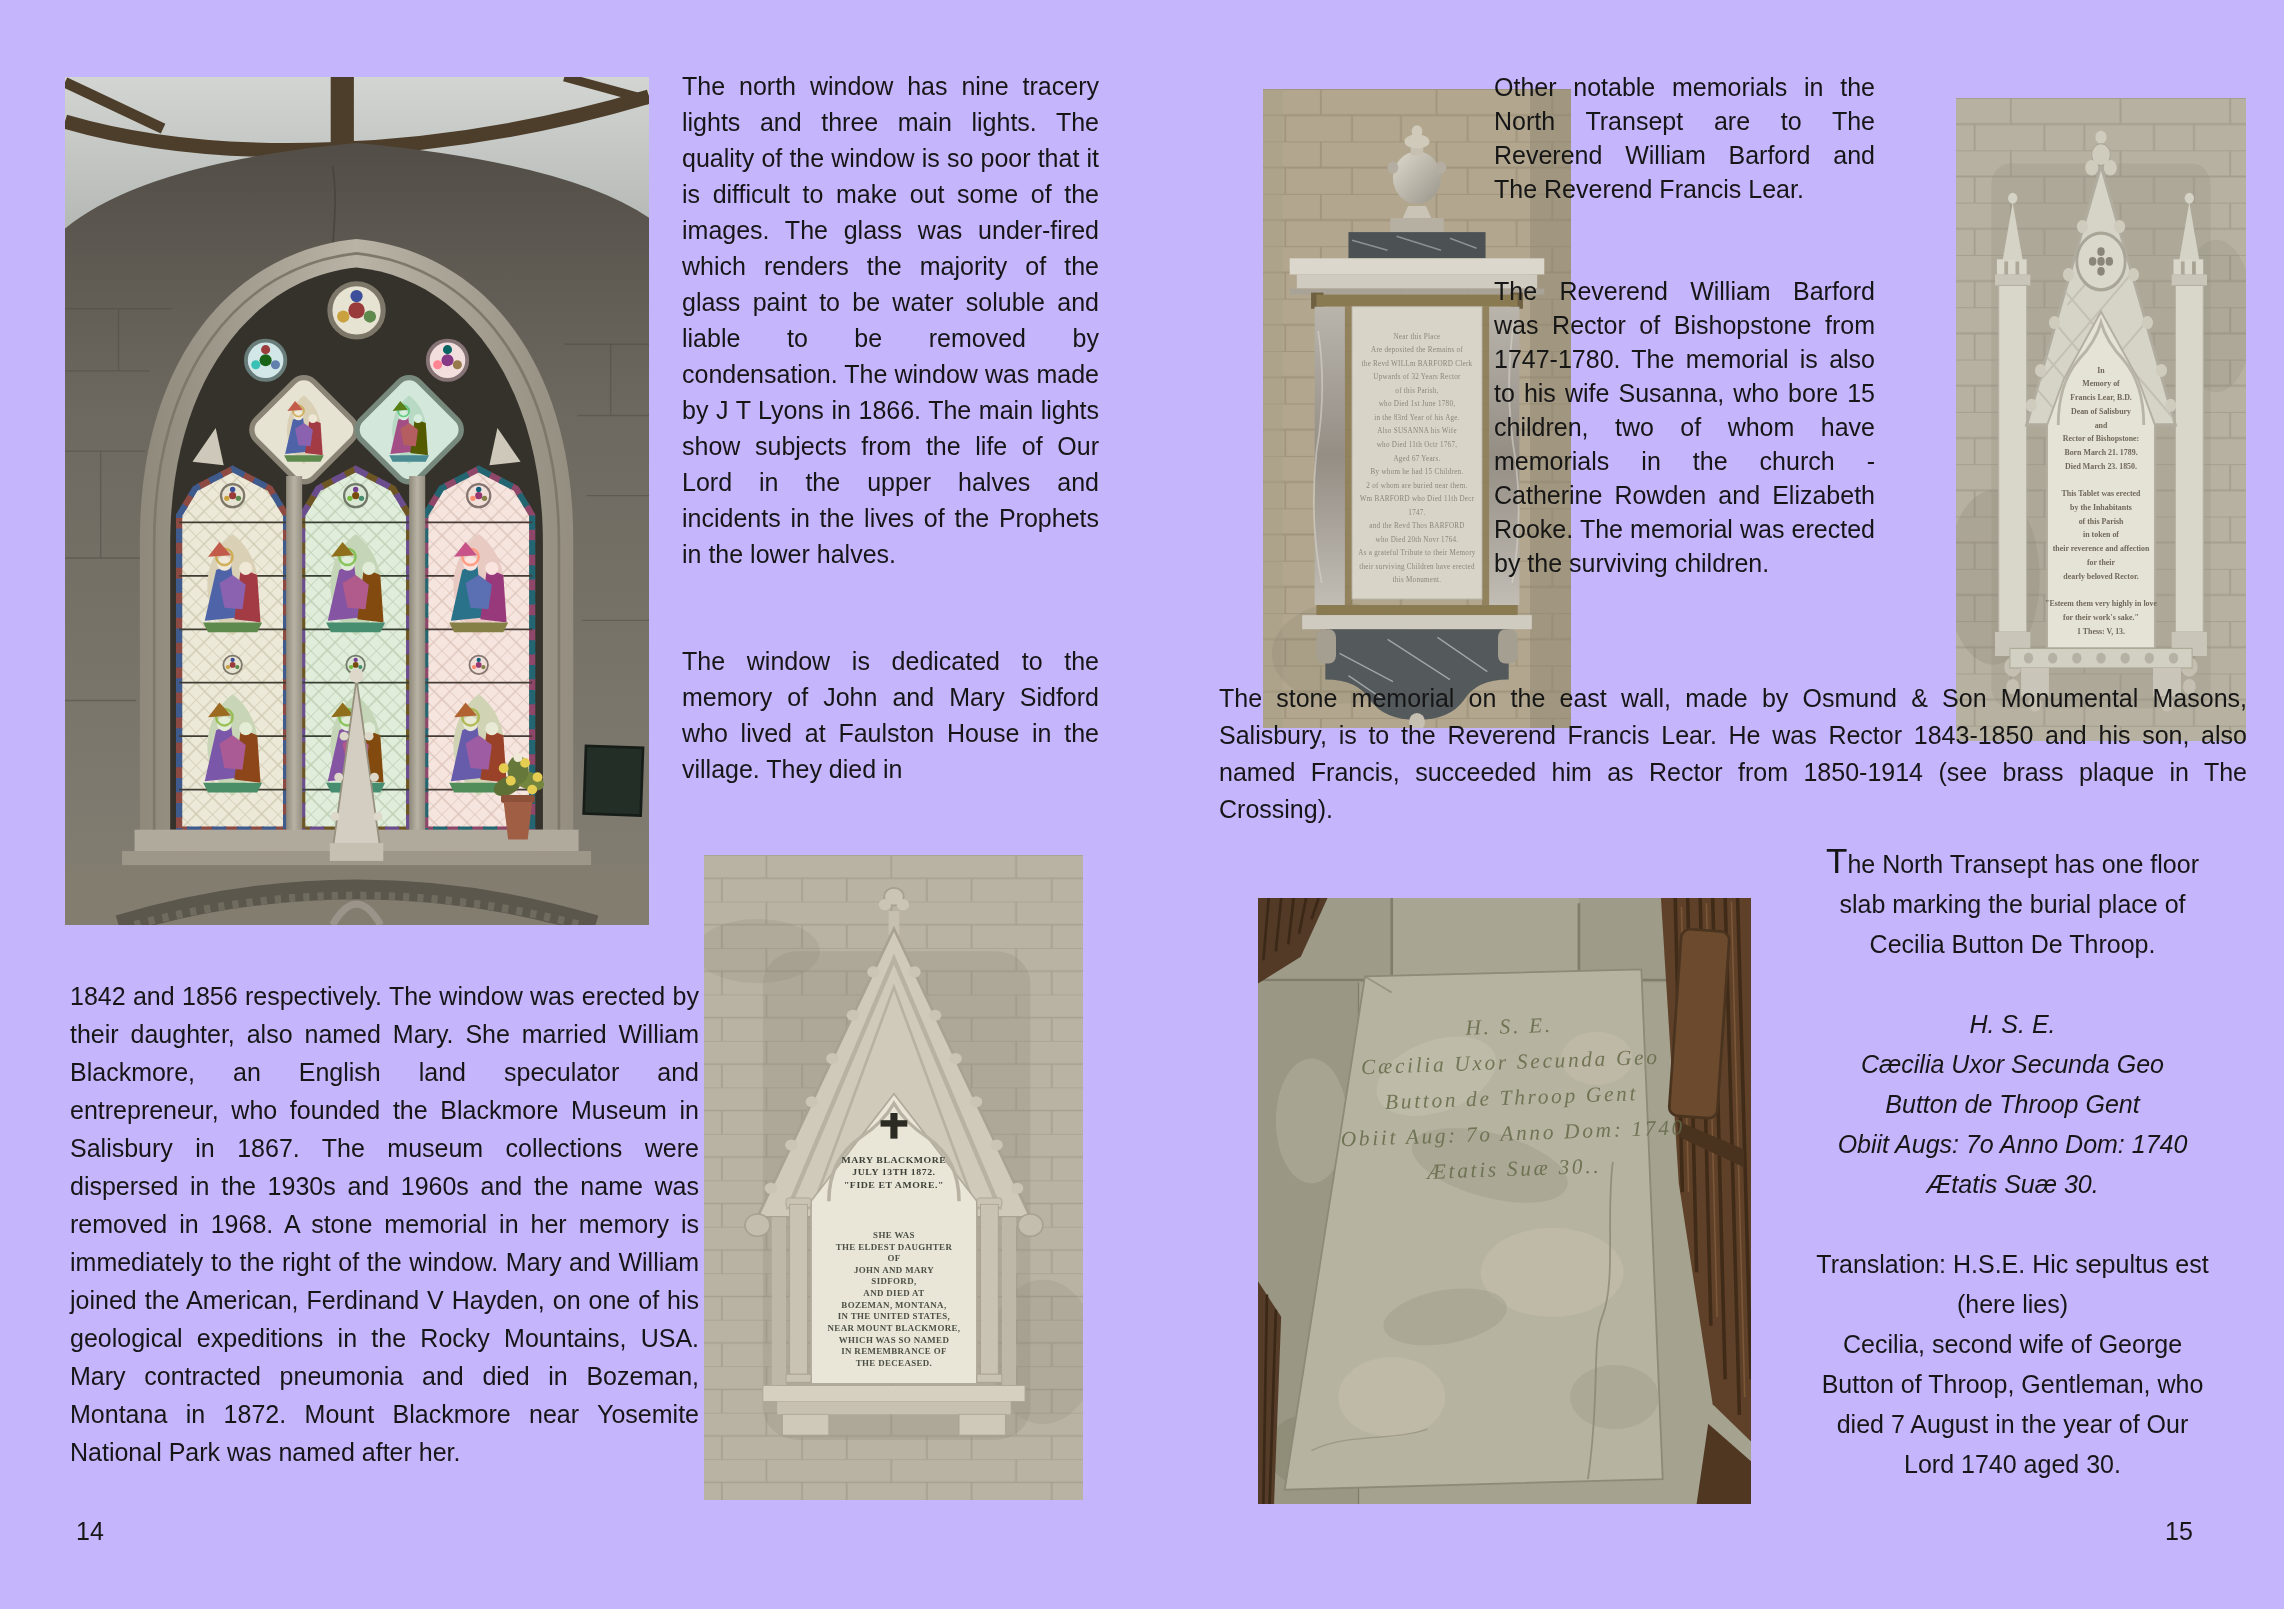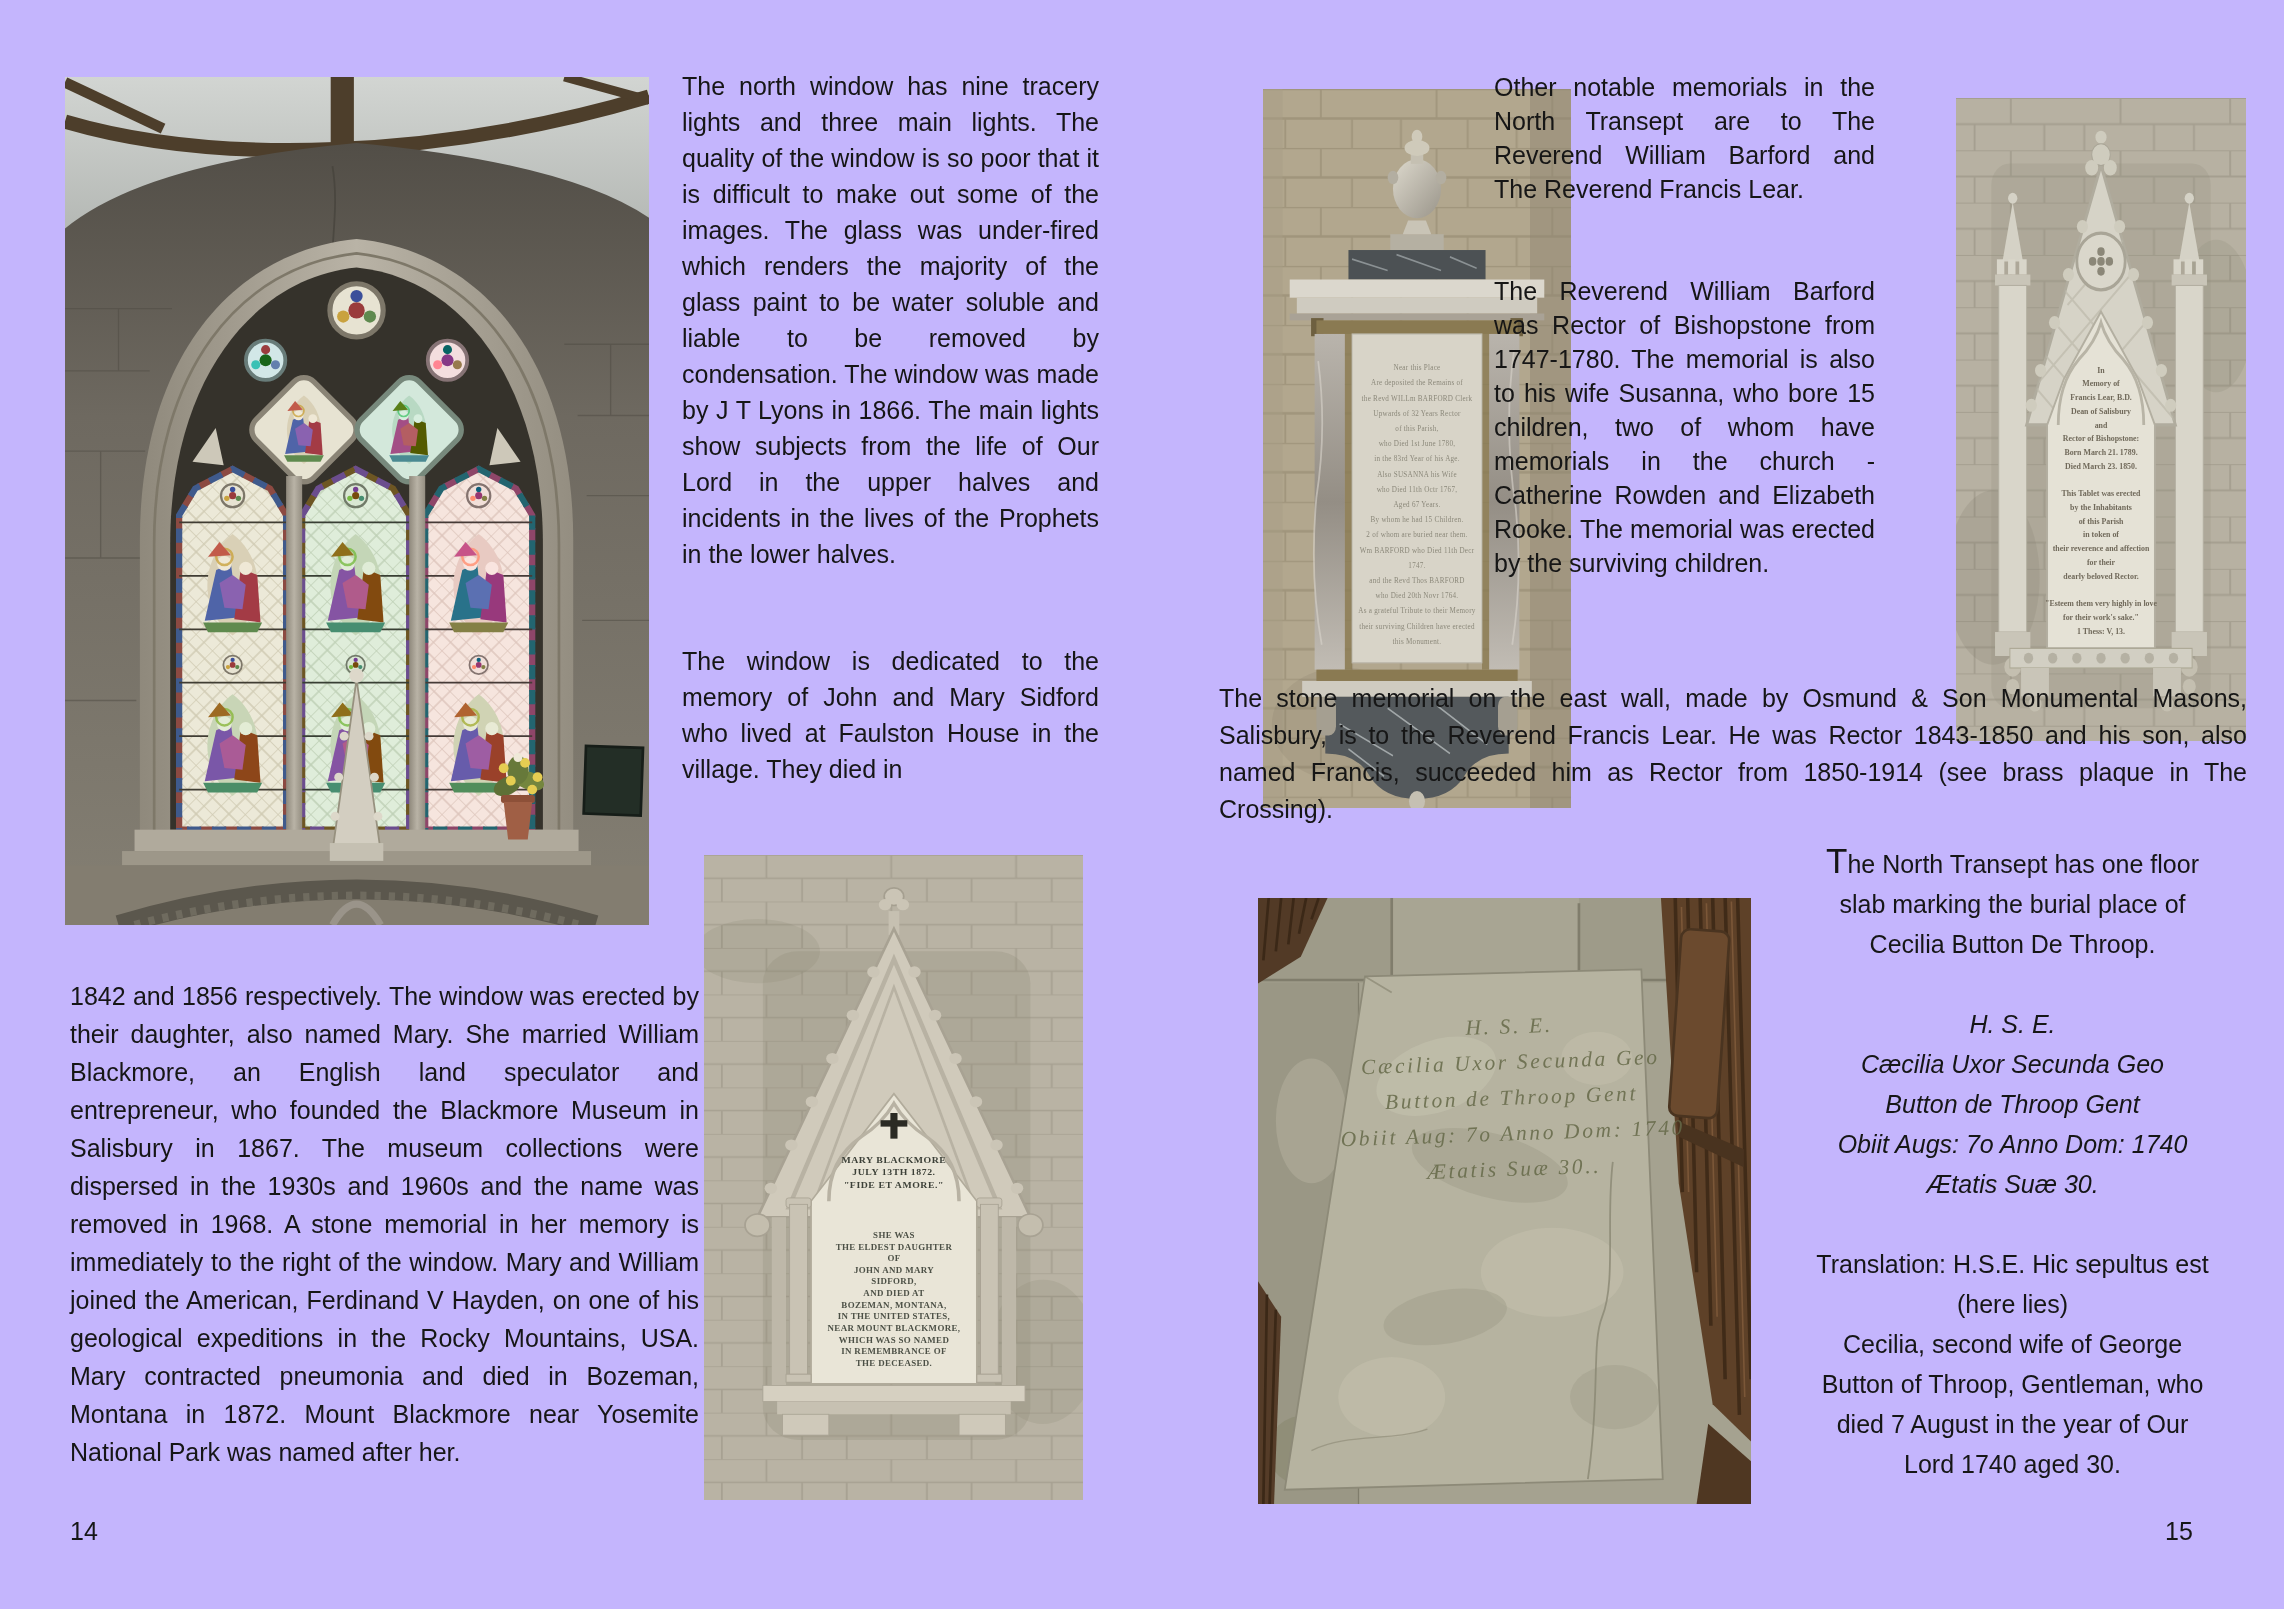--- a/index.html
+++ b/index.html
@@ -267,23 +267,23 @@
       </g>
       <g>
         <rect x="66" y="662" width="294" height="20" fill="#d6d0c1" stroke="#aaa495"></rect>
         <rect x="82" y="682" width="262" height="16" fill="#c7c1b2"></rect>
         <rect x="88" y="698" width="52" height="26" fill="#cfc9ba" stroke="#aaa495"></rect>
         <rect x="286" y="698" width="52" height="26" fill="#cfc9ba" stroke="#aaa495"></rect>
       </g>
     </svg>
   </figure>
 
-  <div class="abs pagenum" style="left:70px;top:1517px;">14</div>
-
-  <figure class="photo" style="left:1219px;top:89px;width:308px;height:719px;padding-left:44px;">
+  <div class="abs pagenum" style="left:76px;top:1517px;">14</div>
+
+  <figure class="photo" style="left:1219px;top:89px;width:308px;height:639px;padding-left:44px;">
     <svg viewBox="0 0 346 634" preserveAspectRatio="none">
       <defs>
         <pattern id="bf-blocks" width="130" height="52" patternUnits="userSpaceOnUse">
           <rect width="130" height="52" fill="#b2a78e"></rect>
           <path d="M0,0H130 M0,26H130 M65,0V26 M25,26V52 M100,26V52" stroke="#a0957c" stroke-width="2"></path>
         </pattern>
         <linearGradient id="bf-urn" x1="0" y1="0" x2="1" y2="1">
           <stop offset="0" stop-color="#ddd9cd"></stop>
             <stop offset="1" stop-color="#9a958a"></stop>
         </linearGradient>

